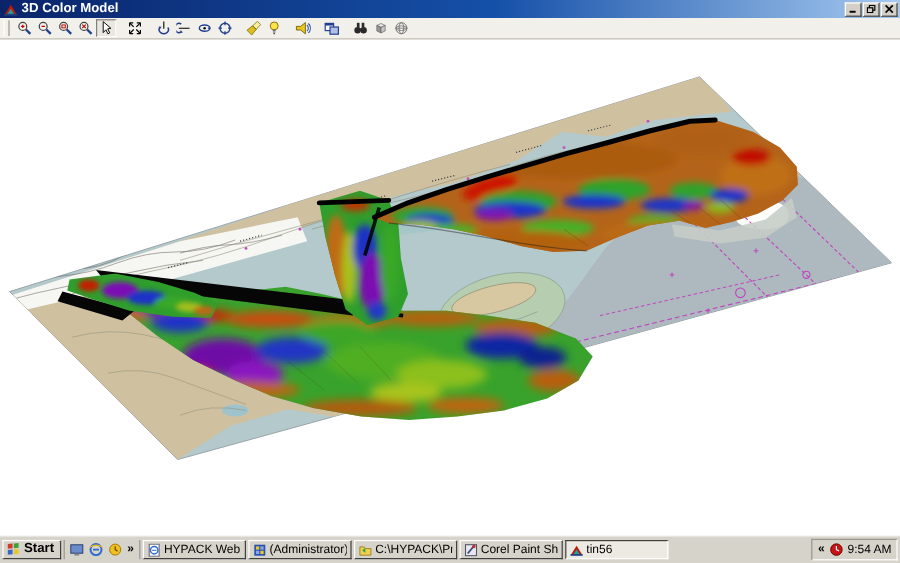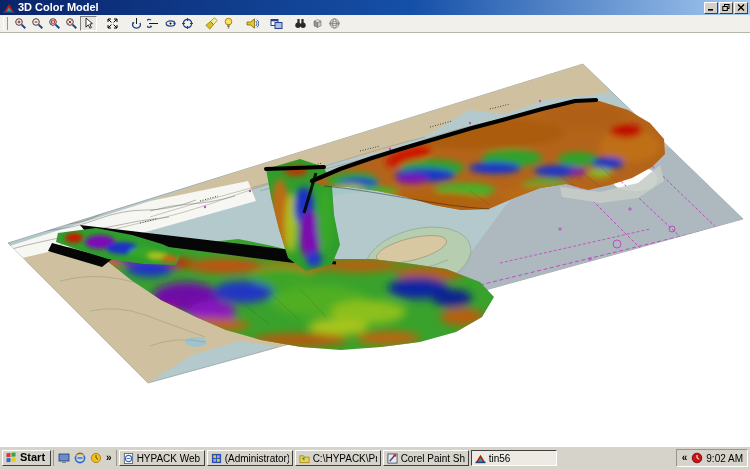--- a/index.html
+++ b/index.html
@@ -496,17 +496,17 @@
     </button>
 
     <div class="tb-spacer"></div>
 
     <div class="tray">
       <button class="chev">«</button>
       <svg width="12" height="12" viewBox="0 0 12 12">
         <circle cx="6" cy="6" r="4.8" fill="#c81414" stroke="#6a0000" stroke-width="0.8"></circle>
         <path d="M6,3 V6 L8.2,7.2" stroke="#fff" stroke-width="1" fill="none"></path>
       </svg>
-      <span>9:02 AM</span>
+      <span>9:54 AM</span>
     </div>
   </div>
 
 </div>
 
 </body></html>

